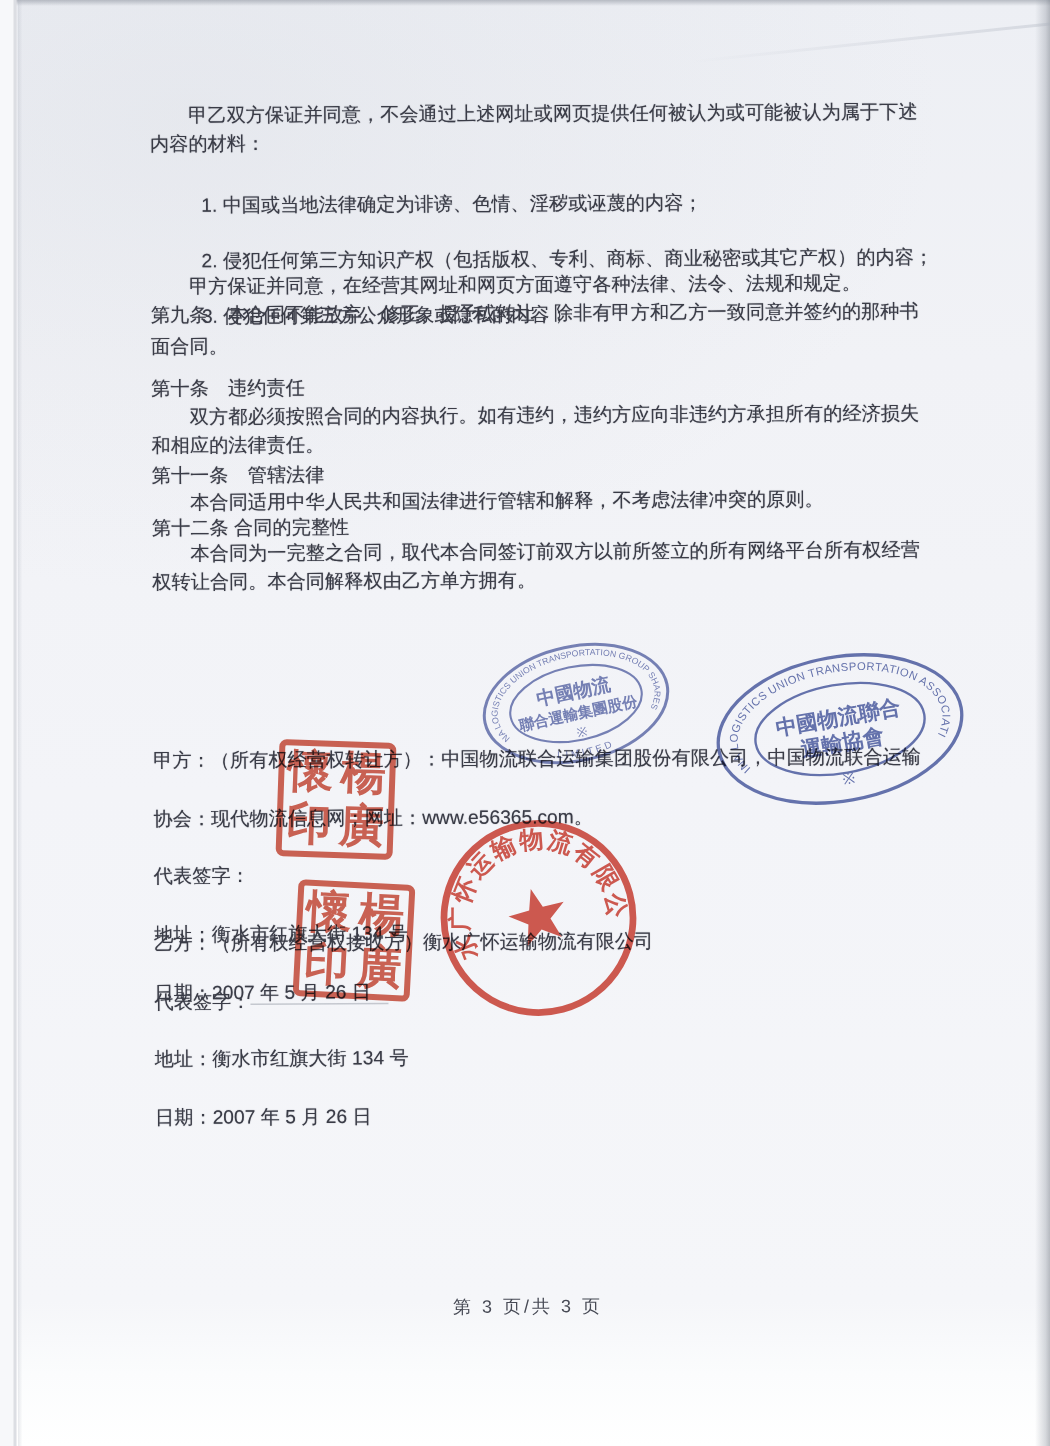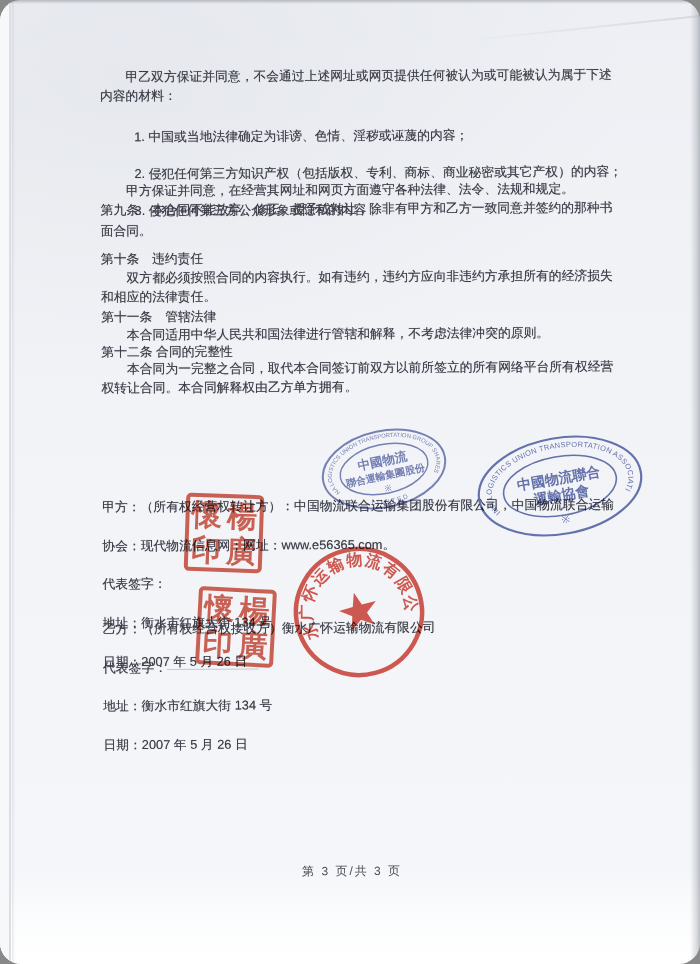--- a/index.html
+++ b/index.html
@@ -3,21 +3,20 @@
 <meta charset="utf-8">
 <style>
   html,body{margin:0;padding:0;background:#888;}
   .scan{
     position:relative;width:700px;height:964px;overflow:hidden;
     background:
       radial-gradient(130% 60% at 18% 8%, rgba(208,212,220,.28), rgba(208,212,220,0) 55%),
       linear-gradient(180deg,#edeff4 0%,#f1f2f6 25%,#f3f4f8 55%,#f5f6f9 90%,#fbfcfd 95%,#ffffff 100%);
     font-family:"Liberation Sans",sans-serif;
     color:#3a3c47;
-    border-radius:21px;
   }
   
   .edge-top{position:absolute;left:0;top:0;width:100%;height:4px;
     background:linear-gradient(180deg,rgba(120,126,138,.45),rgba(120,126,138,0));}
   .edge-left-strip{position:absolute;left:0;top:0;width:9px;height:100%;
     background:#f7f8fa;border-right:2px solid rgba(150,156,168,.28);}
   .edge-left-line{position:absolute;left:12px;top:0;width:3px;height:100%;
     background:linear-gradient(90deg,rgba(165,170,182,.25),rgba(165,170,182,0));}
   .edge-right{position:absolute;right:0;top:0;width:10px;height:100%;
     background:linear-gradient(90deg,rgba(150,156,166,0),rgba(150,156,166,.38) 70%,rgba(120,126,136,.5));}

